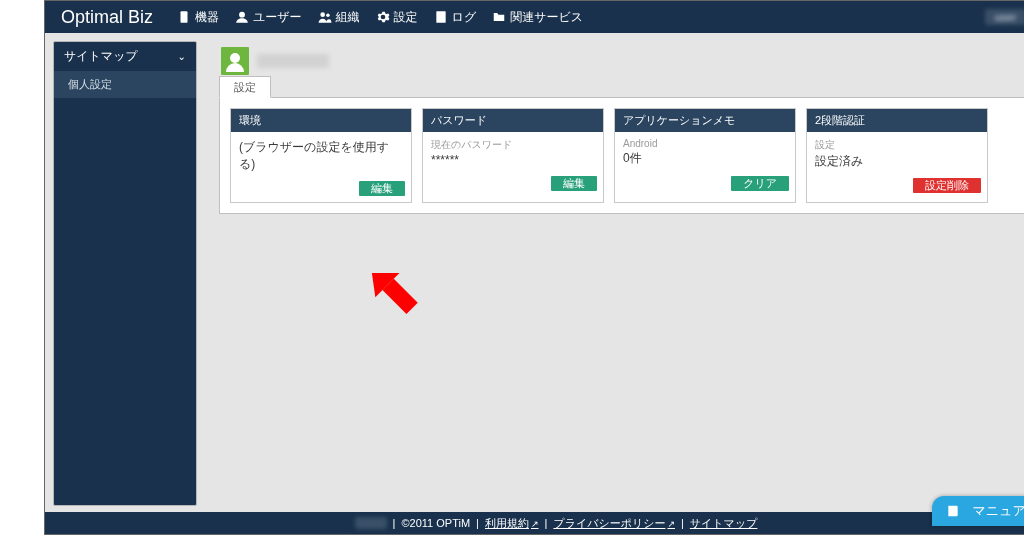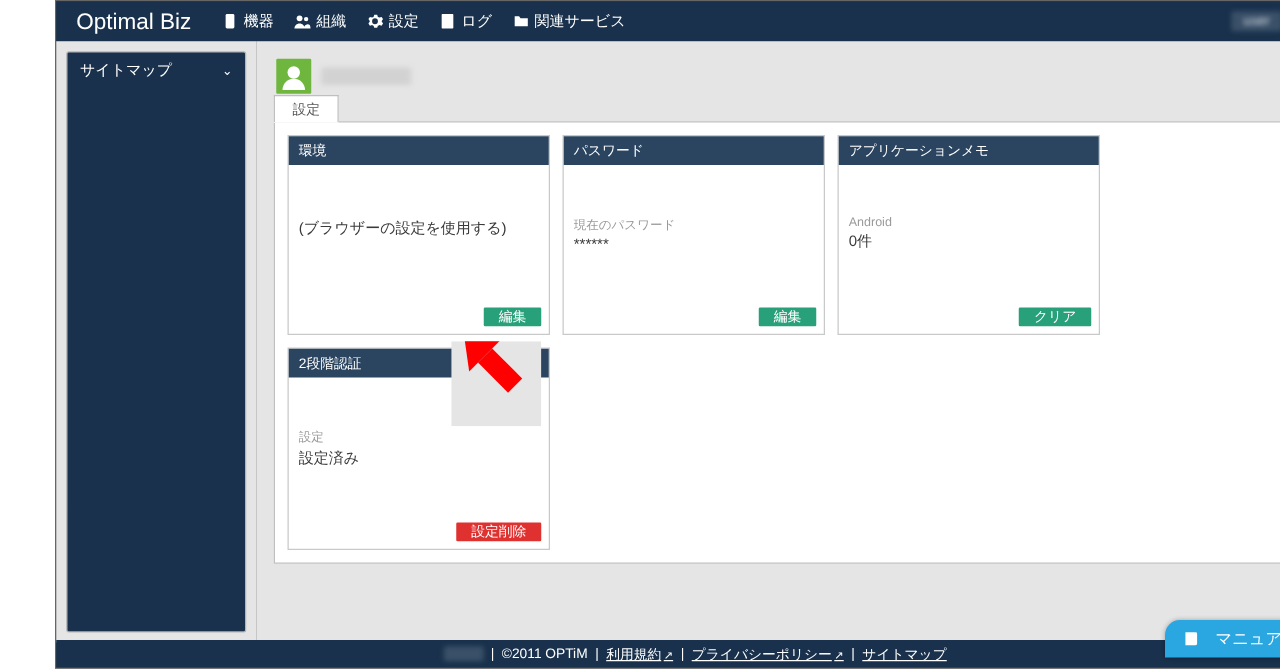--- a/index.html
+++ b/index.html
@@ -30,21 +30,21 @@
   .avatar { width: 28px; height: 28px; background: #6fb63f; border-radius: 1px; position: relative; }
   .avatar::before { content: ""; position: absolute; left: 50%; top: 6px; transform: translateX(-50%); width: 10px; height: 10px; border-radius: 50%; background: #fff; }
   .avatar::after { content: ""; position: absolute; left: 50%; bottom: 3px; transform: translateX(-50%); width: 18px; height: 9px; border-radius: 9px 9px 0 0; background: #fff; }
   .user-name { background: #d2d2d2; width: 72px; height: 14px; border-radius: 2px; filter: blur(2px); }
 
   .tabbox { border: 1px solid #bfbfbf; background: #fff; position: relative; padding: 10px; }
   .tab { position: absolute; top: -22px; left: -1px; height: 22px; border: 1px solid #bfbfbf; border-bottom: 1px solid #fff; background: #fff; padding: 3px 14px 0; font-size: 11px; color: #555; }
   .tab-wrap { margin-top: 22px; }
 
   .cards { display: flex; flex-wrap: wrap; gap: 10px; }
-  .card { width: 210px; border: 1px solid #c9c9c9; background: #fff; display: flex; flex-direction: column; gap: 35px; }
+  .card { width: 182px; border: 1px solid #c9c9c9; background: #fff; display: flex; flex-direction: column; }
   .card-head { background: #2b4560; color: #fff; font-size: 11px; padding: 4px 8px; }
   .card-body { padding: 6px 8px 4px; min-height: 40px; }
   .field-label { color: #9a9a9a; font-size: 10px; }
   .field-value { color: #3a3a3a; font-size: 12px; margin-top: 1px; }
   .card-actions { padding: 4px 6px 6px; text-align: right; }
   .btn { display: inline-block; border: none; padding: 0 12px; font-size: 11px; color: #fff; cursor: pointer; border-radius: 1px; }
   .btn-green { background: #28a07a; }
   .btn-red { background: #e03131; }
 
   
@@ -72,20 +72,29 @@
         <span class="nav-icon">
             <svg viewBox="0 0 24 24" width="14" height="14">
               <rect x="6" y="2" width="12" height="20" rx="2"></rect>
             </svg>
           </span>
         <span>機器</span>
       </div>
       <div class="nav-item">
         <span class="nav-icon">
             <svg viewBox="0 0 24 24" width="14" height="14">
+              <circle cx="12" cy="8" r="5"></circle>
+              <path d="M2 22c0-5 5-8 10-8s10 3 10 8z"></path>
+            </svg>
+          </span>
+        <span>ユーザー</span>
+      </div>
+      <div class="nav-item">
+        <span class="nav-icon">
+            <svg viewBox="0 0 24 24" width="14" height="14">
               <circle cx="8" cy="8" r="4"></circle>
               <circle cx="17" cy="9" r="3"></circle>
               <path d="M1 22c0-4 3-7 7-7s7 3 7 7zm13 0c0-3 2-6 5-6s4 2 4 6z"></path>
             </svg>
           </span>
         <span>組織</span>
       </div>
       <div class="nav-item">
         <span class="nav-icon">
             <svg viewBox="0 0 24 24" width="14" height="14">
@@ -118,20 +127,23 @@
       </div>
     </div>
   </div>
 
   <div class="body">
     <div class="sidebar">
       <div class="side-panel">
         <div class="side-head">
           <span>サイトマップ</span>
           <span style="font-size:10px">⌄</span>
+        </div>
+        <div class="side-item">
+          <span>個人設定</span>
         </div>
       </div>
     </div>
 
     <div class="main">
       <div class="user-head">
         <div class="avatar"></div>
         <div class="user-name"></div>
       </div>
 

